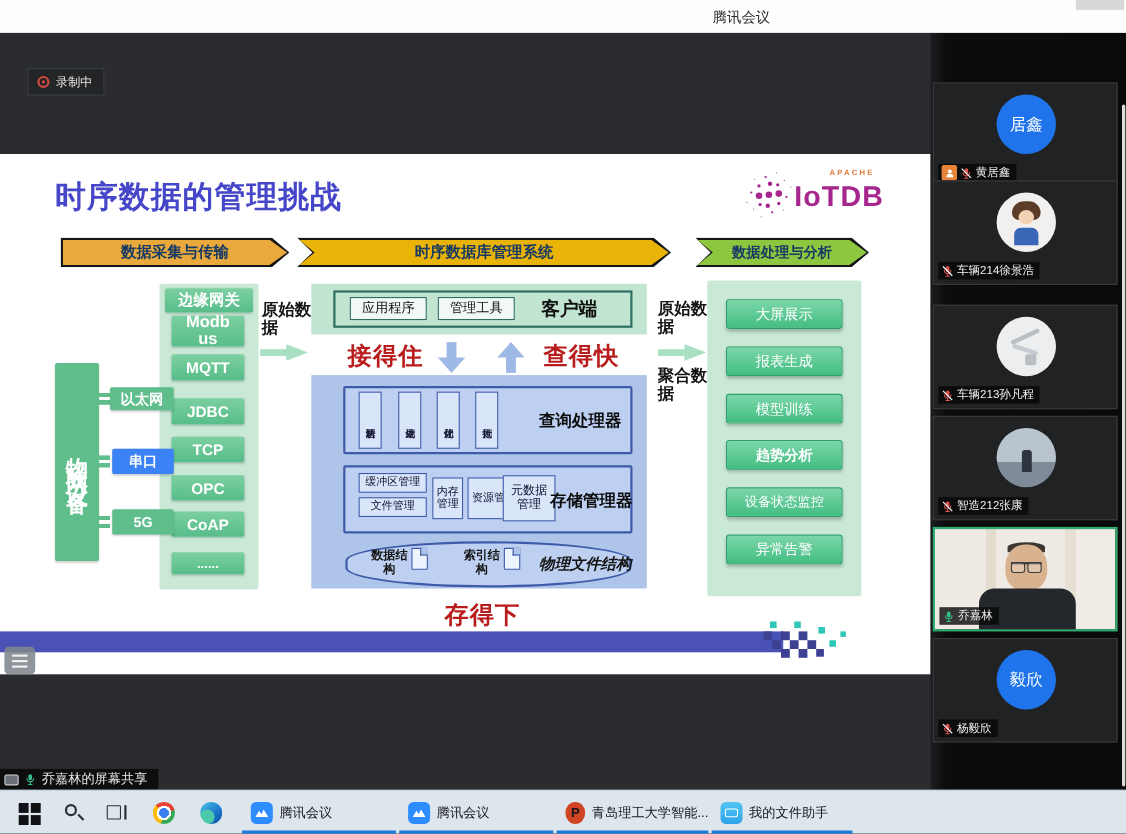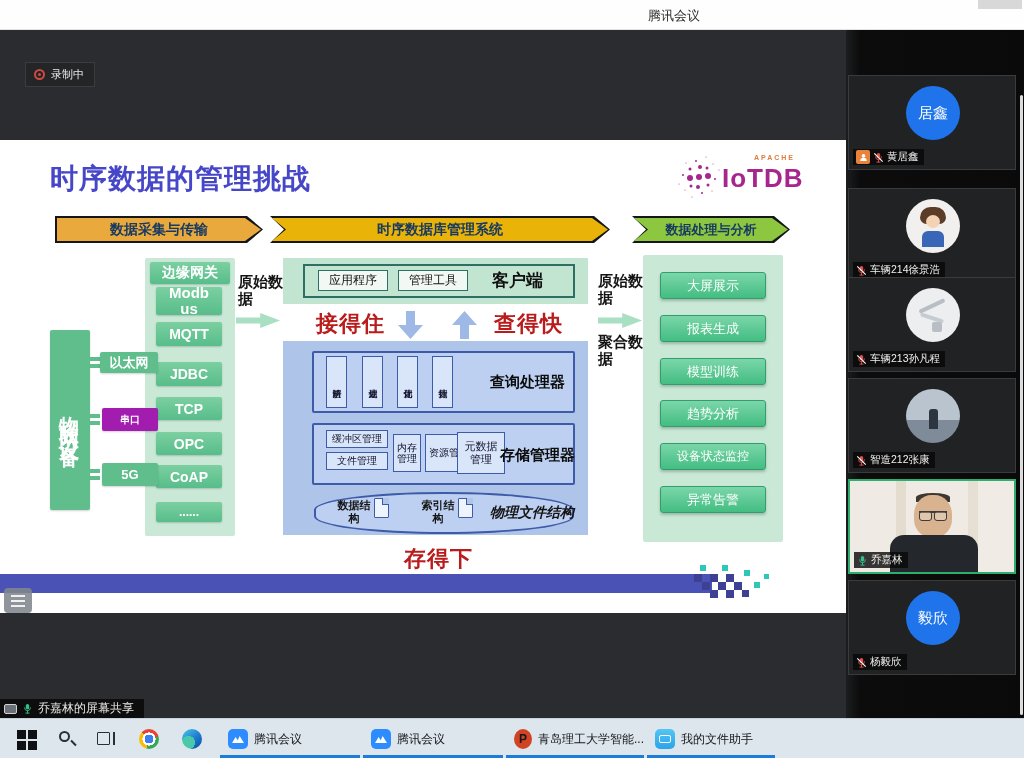--- a/index.html
+++ b/index.html
@@ -178,21 +178,21 @@
       <div class="gbox" style="position:absolute;left:156px;top:292px;width:66px;height:23px;font-size:14px;font-weight:bold;">OPC</div>
       <div class="gbox" style="position:absolute;left:156px;top:325px;width:66px;height:23px;font-size:14px;font-weight:bold;">CoAP</div>
       <div class="gbox" style="position:absolute;left:156px;top:362px;width:66px;height:20px;font-size:12px;font-weight:bold;">......</div>
 
       <div class="gbox vtext" style="position:absolute;left:50px;top:190px;width:40px;height:180px;font-size:20px;font-weight:bold;letter-spacing:8px;background:#5fbe8c;">物联网设备</div>
 
       <span class="link-stub" style="left:88px;top:217px;"></span>
       <span class="link-stub" style="left:88px;top:274px;"></span>
       <span class="link-stub" style="left:88px;top:329px;"></span>
       <div class="gbox" style="position:absolute;left:100px;top:212px;width:58px;height:21px;font-size:13px;font-weight:bold;background:#5fbe8c;">以太网</div>
-      <div class="gbox" style="position:absolute;left:102px;top:268px;width:56px;height:23px;font-size:10px;font-weight:bold;background:#a21caf;">串口</div>
+      <div class="gbox" style="position:absolute;left:102px;top:268px;width:56px;height:23px;font-size:13px;font-weight:bold;background:#3b82f6;">串口</div>
       <div class="gbox" style="position:absolute;left:102px;top:323px;width:56px;height:23px;font-size:13px;font-weight:bold;background:#5fbe8c;">5G</div>
 
       <div class="blk-label" style="left:238px;top:133px;width:46px;">原始数据</div>
       <div class="mini-arrow" style="left:236px;top:172px;width:44px;height:17px;"></div>
 
       <div class="client-strip"></div>
       <div class="client-box"></div>
       <div class="client-chip" style="left:318px;">应用程序</div>
       <div class="client-chip" style="left:398px;">管理工具</div>
       <div class="client-label">客户端</div>
@@ -228,21 +228,21 @@
       <div class="bigword" style="left:404px;top:404px;">存得下</div>
 
       <div class="blk-label" style="left:598px;top:132px;width:46px;">原始数据</div>
       <div class="mini-arrow" style="left:598px;top:172px;width:44px;height:17px;"></div>
       <div class="blk-label" style="left:598px;top:193px;width:46px;">聚合数据</div>
 
       <div class="panel-green" style="left:643px;top:115px;width:140px;height:287px;"></div>
       <div class="app-btn" style="top:132px;">大屏展示</div>
       <div class="app-btn" style="top:175px;">报表生成</div>
       <div class="app-btn" style="top:218px;">模型训练</div>
-      <div class="app-btn" style="top:260px;">趋势分析</div>
+      <div class="app-btn" style="top:260px;font-weight:bold;">趋势分析</div>
       <div class="app-btn" style="top:303px;font-size:12px;">设备状态监控</div>
       <div class="app-btn" style="top:346px;">异常告警</div>
 
       <div class="bottom-bar"></div>
       <div>
         <i class="px" style="left:694px;top:434px;width:8px;height:8px;background:#3c4194;"></i>
         <i class="px" style="left:702px;top:442px;width:8px;height:8px;background:#3c4194;"></i>
         <i class="px" style="left:710px;top:434px;width:8px;height:8px;background:#3c4194;"></i>
         <i class="px" style="left:710px;top:450px;width:8px;height:8px;background:#3c4194;"></i>
         <i class="px" style="left:718px;top:442px;width:8px;height:8px;background:#3c4194;"></i>
@@ -289,21 +289,21 @@
           <svg width="11" height="11" viewBox="0 0 12 12">
               <path d="M6 1a1.8 1.8 0 0 1 1.8 1.8v2.4a1.8 1.8 0 1 1-3.6 0V2.8A1.8 1.8 0 0 1 6 1z" fill="currentColor"></path>
               <path d="M2.8 5.2a3.2 3.2 0 0 0 6.4 0M6 8.4V11M4.2 11h3.6" stroke="currentColor" stroke-width="1" fill="none" stroke-linecap="round"></path>
               <line x1="1.4" y1="1.4" x2="10.6" y2="10.6" stroke="#fff" stroke-width="1.2"></line>
             </svg>
         </span>
         <span>黄居鑫</span>
       </div>
     </div>
 
-    <div class="tile" style="top:158px;">
+    <div class="tile" style="top:134px;">
       <div class="avatar cartoon">
           <i class="hair"></i>
           <i class="face"></i>
           <i class="body"></i>
         </div>
       <div class="name-tag">
         <span class="mic" style="color:#e0514b;">
           <svg width="11" height="11" viewBox="0 0 12 12">
               <path d="M6 1a1.8 1.8 0 0 1 1.8 1.8v2.4a1.8 1.8 0 1 1-3.6 0V2.8A1.8 1.8 0 0 1 6 1z" fill="currentColor"></path>
               <path d="M2.8 5.2a3.2 3.2 0 0 0 6.4 0M6 8.4V11M4.2 11h3.6" stroke="currentColor" stroke-width="1" fill="none" stroke-linecap="round"></path>

